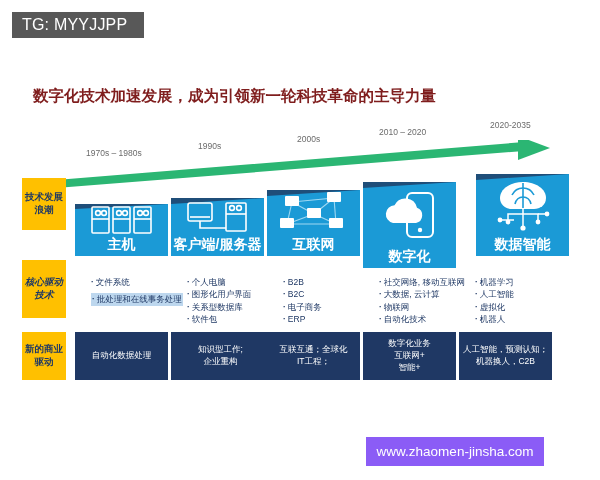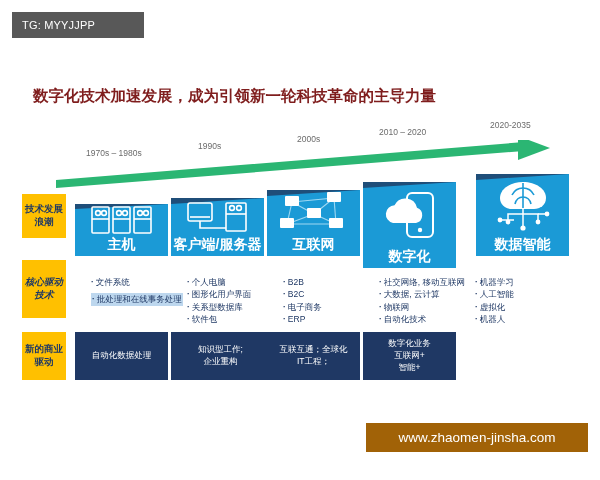--- a/index.html
+++ b/index.html
@@ -13,21 +13,21 @@
     font-family: "Liberation Sans", "DejaVu Sans", sans-serif;
   }
 
   
   #tg-tag {
     position: absolute;
     left: 12px; top: 12px;
     width: 132px; height: 26px;
     background: #585858;
     color: #ffffff;
-    font-size: 11px;
+    font-size: 16px;
     display: flex;
     align-items: center;
     padding-left: 10px;
     box-sizing: border-box;
     letter-spacing: 0.2px;
   }
 
   
   #slide-title {
     position: absolute;
@@ -78,21 +78,21 @@
     color: #1f3864;
     font-size: 9.5px;
     font-weight: bold;
     line-height: 1.35;
     display: flex;
     align-items: center;
     justify-content: center;
     text-align: center;
     box-sizing: border-box;
   }
-  #chip-0 { top: 34px;  height: 44px; }
+  #chip-0 { top: 18px;  height: 52px; }
   #chip-1 { top: 100px; height: 58px; font-style: italic; }
   #chip-2 { top: 172px; height: 48px; }
 
   
   .wave-col {
     position: absolute;
     overflow: hidden;
   }
   .wave-body {
     position: absolute;
@@ -166,23 +166,23 @@
     align-items: center;
     justify-content: center;
     text-align: center;
     box-sizing: border-box;
     padding: 2px 3px;
   }
 
   
   #site-watermark {
     position: absolute;
-    left: 366px; top: 423px;
-    width: 222px; height: 29px;
-    background: #a16207;
+    left: 366px; top: 437px;
+    width: 178px; height: 29px;
+    background: #8b5cf6;
     color: #ffffff;
     font-size: 13.5px;
     display: flex;
     align-items: center;
     justify-content: center;
     box-sizing: border-box;
   }
 </style>
 </head>
 <body>
@@ -392,18 +392,19 @@
       <li>人工智能</li>
       <li>虚拟化</li>
       <li>机器人</li>
     </ul>
   </div>
 
   <div class="driver-box" style="left:53px; width:93px;">自动化数据处理</div>
   <div class="driver-box" style="left:149px; width:99px;">知识型工作;<br>企业重构</div>
   <div class="driver-box" style="left:245px; width:93px;">互联互通；全球化<br>IT工程；</div>
   <div class="driver-box" style="left:341px; width:93px;">数字化业务<br>互联网+<br>智能+</div>
+  <div class="driver-box" style="left:437px; width:93px;">人工智能，预测认知；<br>机器换人，C2B</div>
 
 </div>
 
 <div id="site-watermark">
   <span>www.zhaomen-jinsha.com</span>
 </div>
 
 </body></html>

